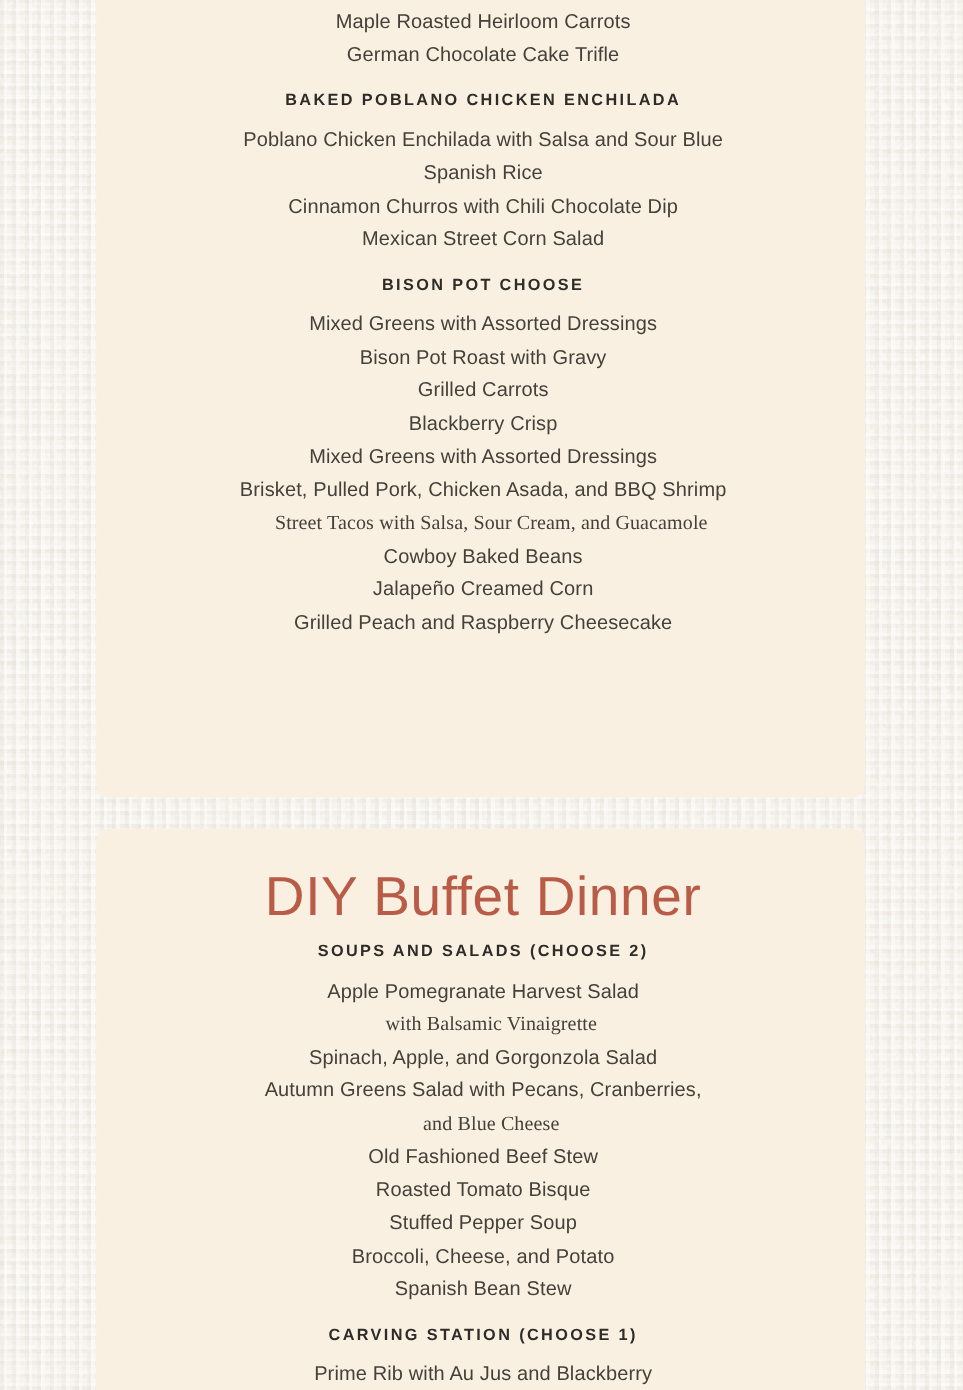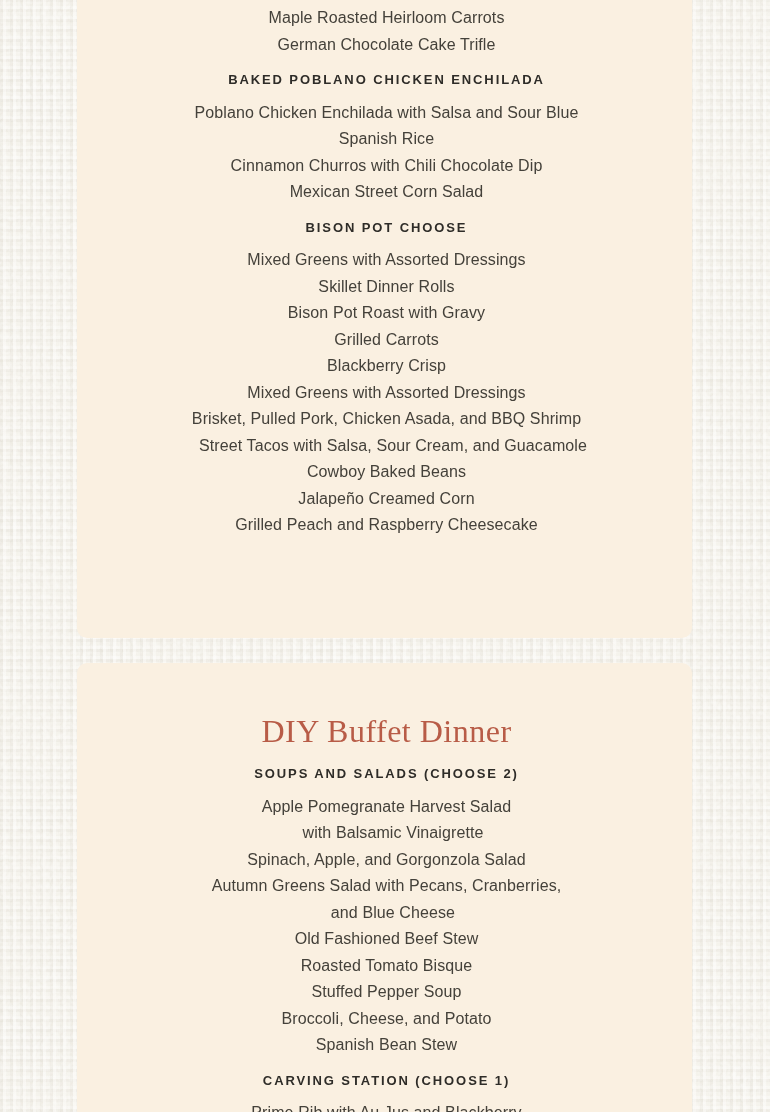--- a/index.html
+++ b/index.html
@@ -51,44 +51,44 @@
     height: 478px;
     border-radius: 10px;
   }
   .card-body {
     padding: 0 34px 0 38px;
   }
   .card-1 .card-body { padding-top: 15px; }
   .card-2 .card-body { padding-top: 34px; }
 
   .card-title {
-    margin: 13px 0 3px 0;
-    font-size: 32px;
+    margin: 0 0 3px 0;
+    font-size: 44px;
     line-height: 42px;
     font-weight: 400;
     letter-spacing: 0.5px;
     color: var(--title_accent, #b85c47);
-    font-family: Liberation Serif, serif;
   }
   .sec-heading {
     margin: 9px 0 6px 0;
     font-size: 13px;
     line-height: 26.5px;
     font-weight: 700;
     letter-spacing: 1.9px;
     color: var(--heading_text, #2e2c28);
   }
   .menu-item {
     font-size: 16px;
     line-height: 26.5px;
     letter-spacing: 0.1px;
     color: var(--body_text, #44413a);
   }
   .menu-item.indent {
     padding-left: 13px;
+    font-family: Liberation Serif, serif;
   }
 </style>
 </head>
 <body>
 
 <div class="stage">
 
   <div class="bg">
     <svg width="770" height="1112" aria-hidden="true">
       <defs>
@@ -111,21 +111,20 @@
       <div class="sections">
           <div class="menu-item">Maple Roasted Heirloom Carrots</div>
           <div class="menu-item">German Chocolate Cake Trifle</div>
           <div class="sec-heading">BAKED POBLANO CHICKEN ENCHILADA</div>
           <div class="menu-item">Poblano Chicken Enchilada with Salsa and Sour Blue</div>
           <div class="menu-item">Spanish Rice</div>
           <div class="menu-item">Cinnamon Churros with Chili Chocolate Dip</div>
           <div class="menu-item">Mexican Street Corn Salad</div>
           <div class="sec-heading">BISON POT CHOOSE</div>
           <div class="menu-item">Mixed Greens with Assorted Dressings</div>
-          <div class="menu-item">Skillet Dinner Rolls</div>
           <div class="menu-item">Bison Pot Roast with Gravy</div>
           <div class="menu-item">Grilled Carrots</div>
           <div class="menu-item">Blackberry Crisp</div>
           <div class="menu-item">Mixed Greens with Assorted Dressings</div>
           <div class="menu-item">Brisket, Pulled Pork, Chicken Asada, and BBQ Shrimp</div>
           <div class="menu-item indent">Street Tacos with Salsa, Sour Cream, and Guacamole</div>
           <div class="menu-item">Cowboy Baked Beans</div>
           <div class="menu-item">Jalapeño Creamed Corn</div>
           <div class="menu-item">Grilled Peach and Raspberry Cheesecake</div>
         </div>

